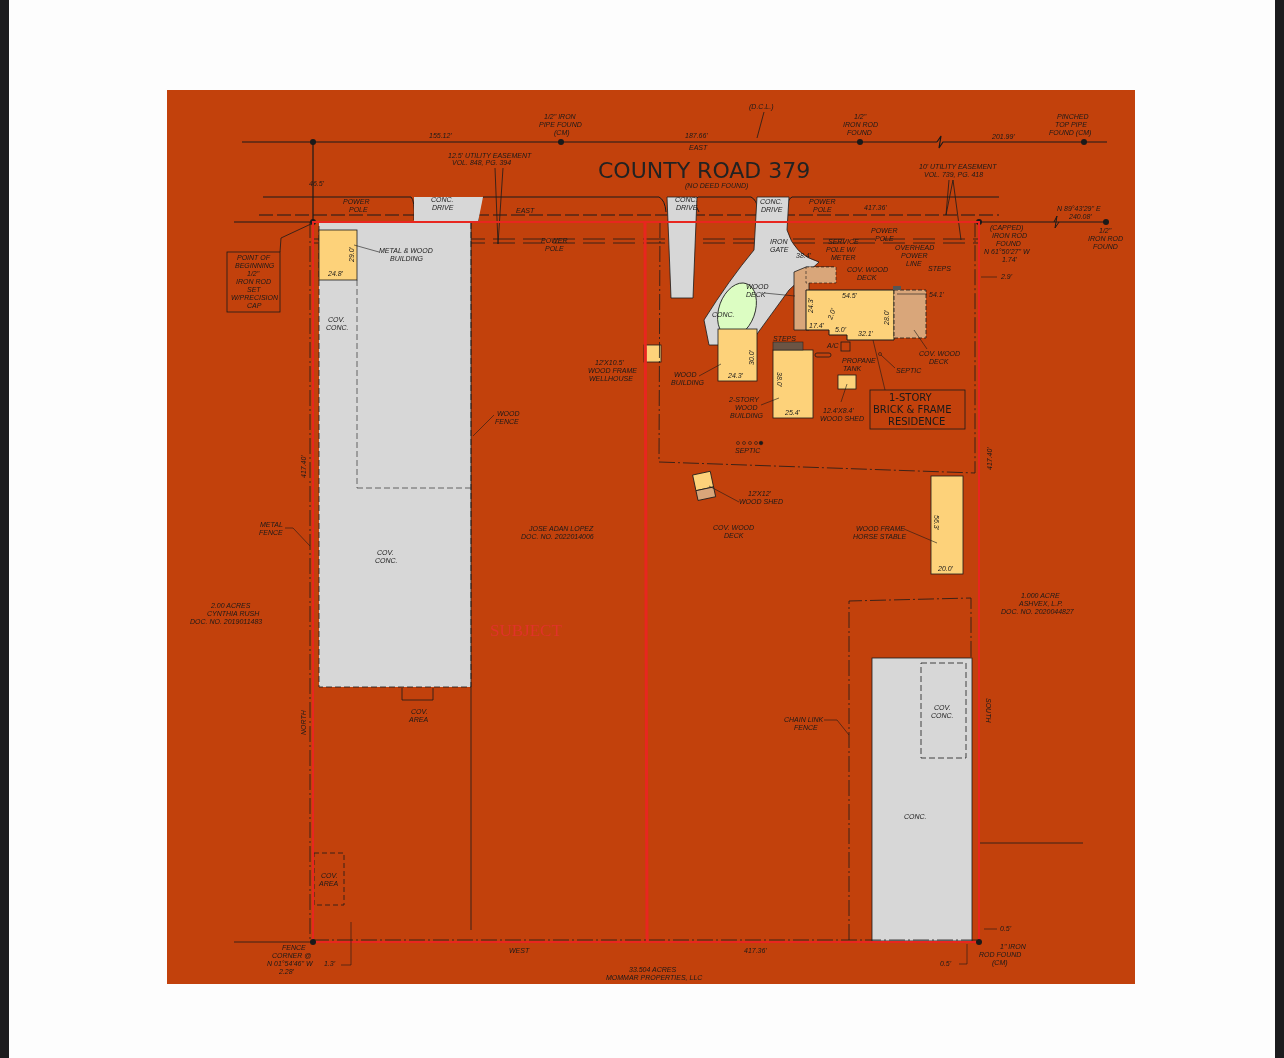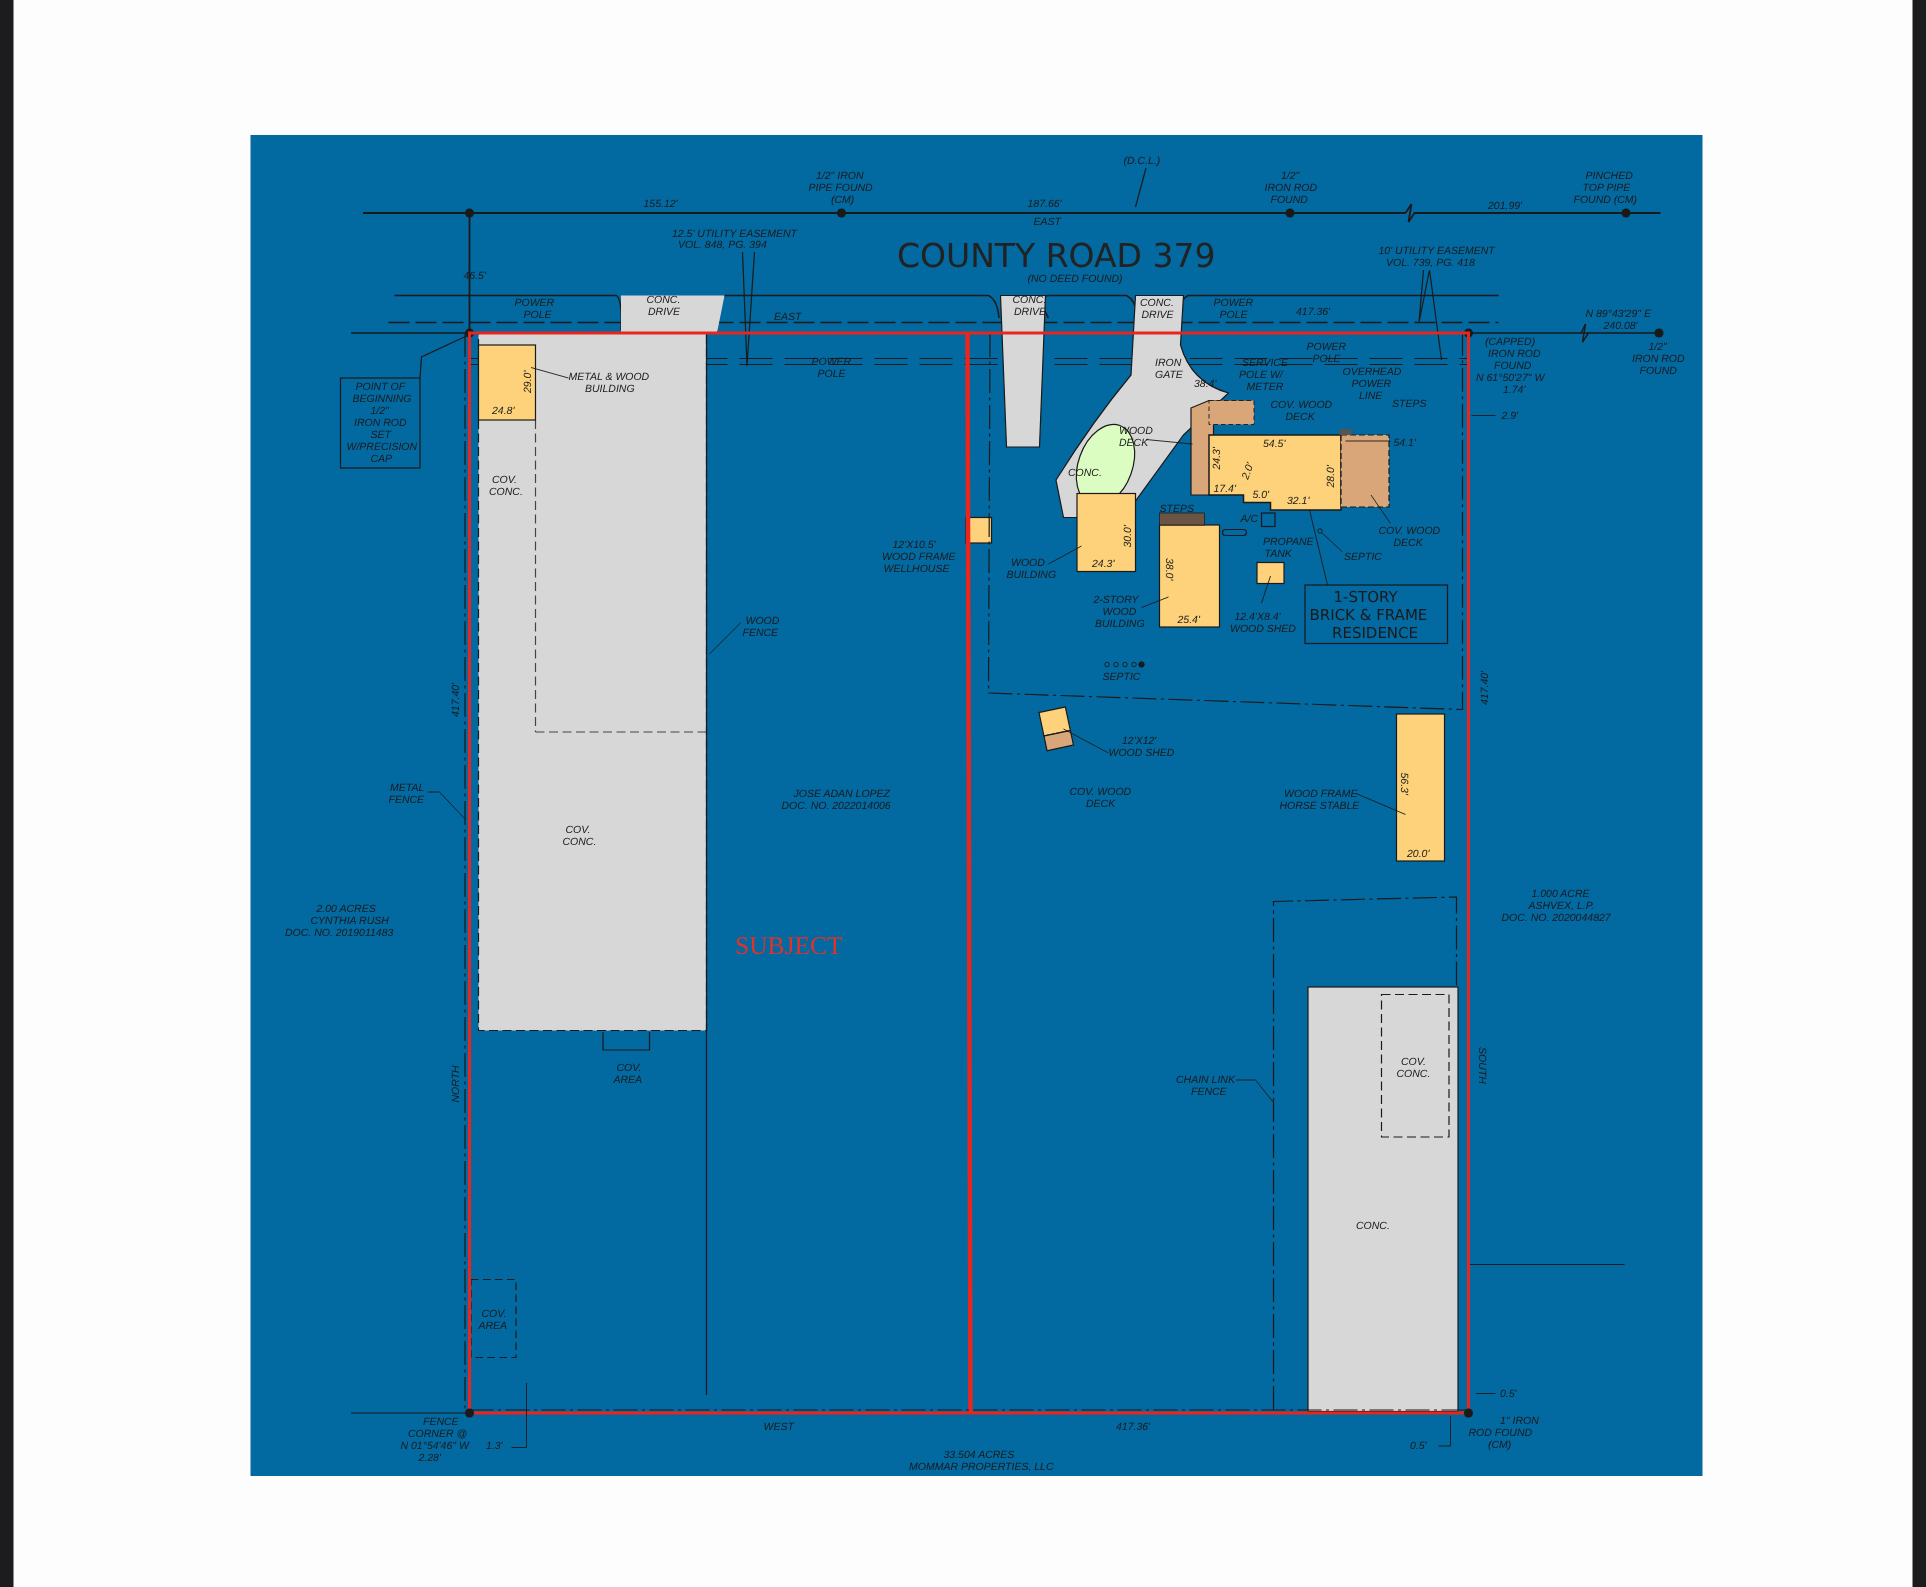--- a/index.html
+++ b/index.html
@@ -7,21 +7,21 @@
     width: 1284px; height: 1058px; overflow: hidden;
     background: #1c1c1e; position: relative;
     font-family: "Liberation Sans", sans-serif;
   }
   .page {
     position: absolute; left: 9px; top: 0; width: 1266px; height: 1058px;
     background: #fdfdfd;
   }
   .drawing {
     position: absolute; left: 158px; top: 90px; width: 968px; height: 894px;
-    background: #0369a1;
+    background: #c2410c;
   }
   svg { position: absolute; left: 0; top: 0; }
   .lbl { font-family: "Liberation Sans", sans-serif; font-style: italic; font-size: 7px; fill: #1a1a1a; }
   .road { font-family: "DejaVu Sans", sans-serif; font-size: 22px; fill: #222; }
   .subject { font-family: "Liberation Serif", serif; font-size: 17px; fill: #e0322a; }
   .resbox { font-family: "DejaVu Sans", sans-serif; font-size: 10px; fill: #1a1a1a; }
 </style>
 </head>
 <body>
 

